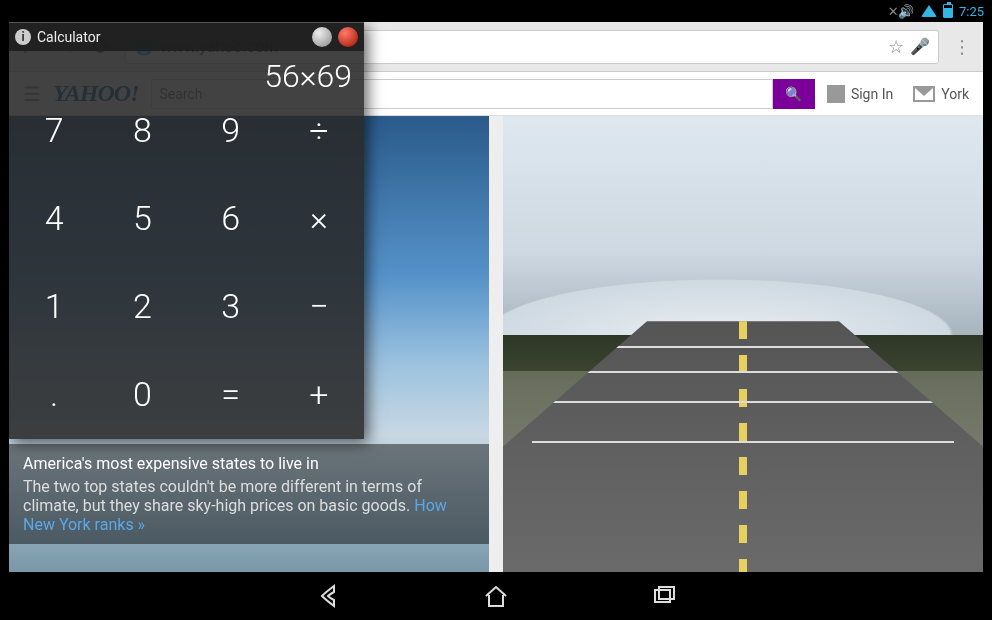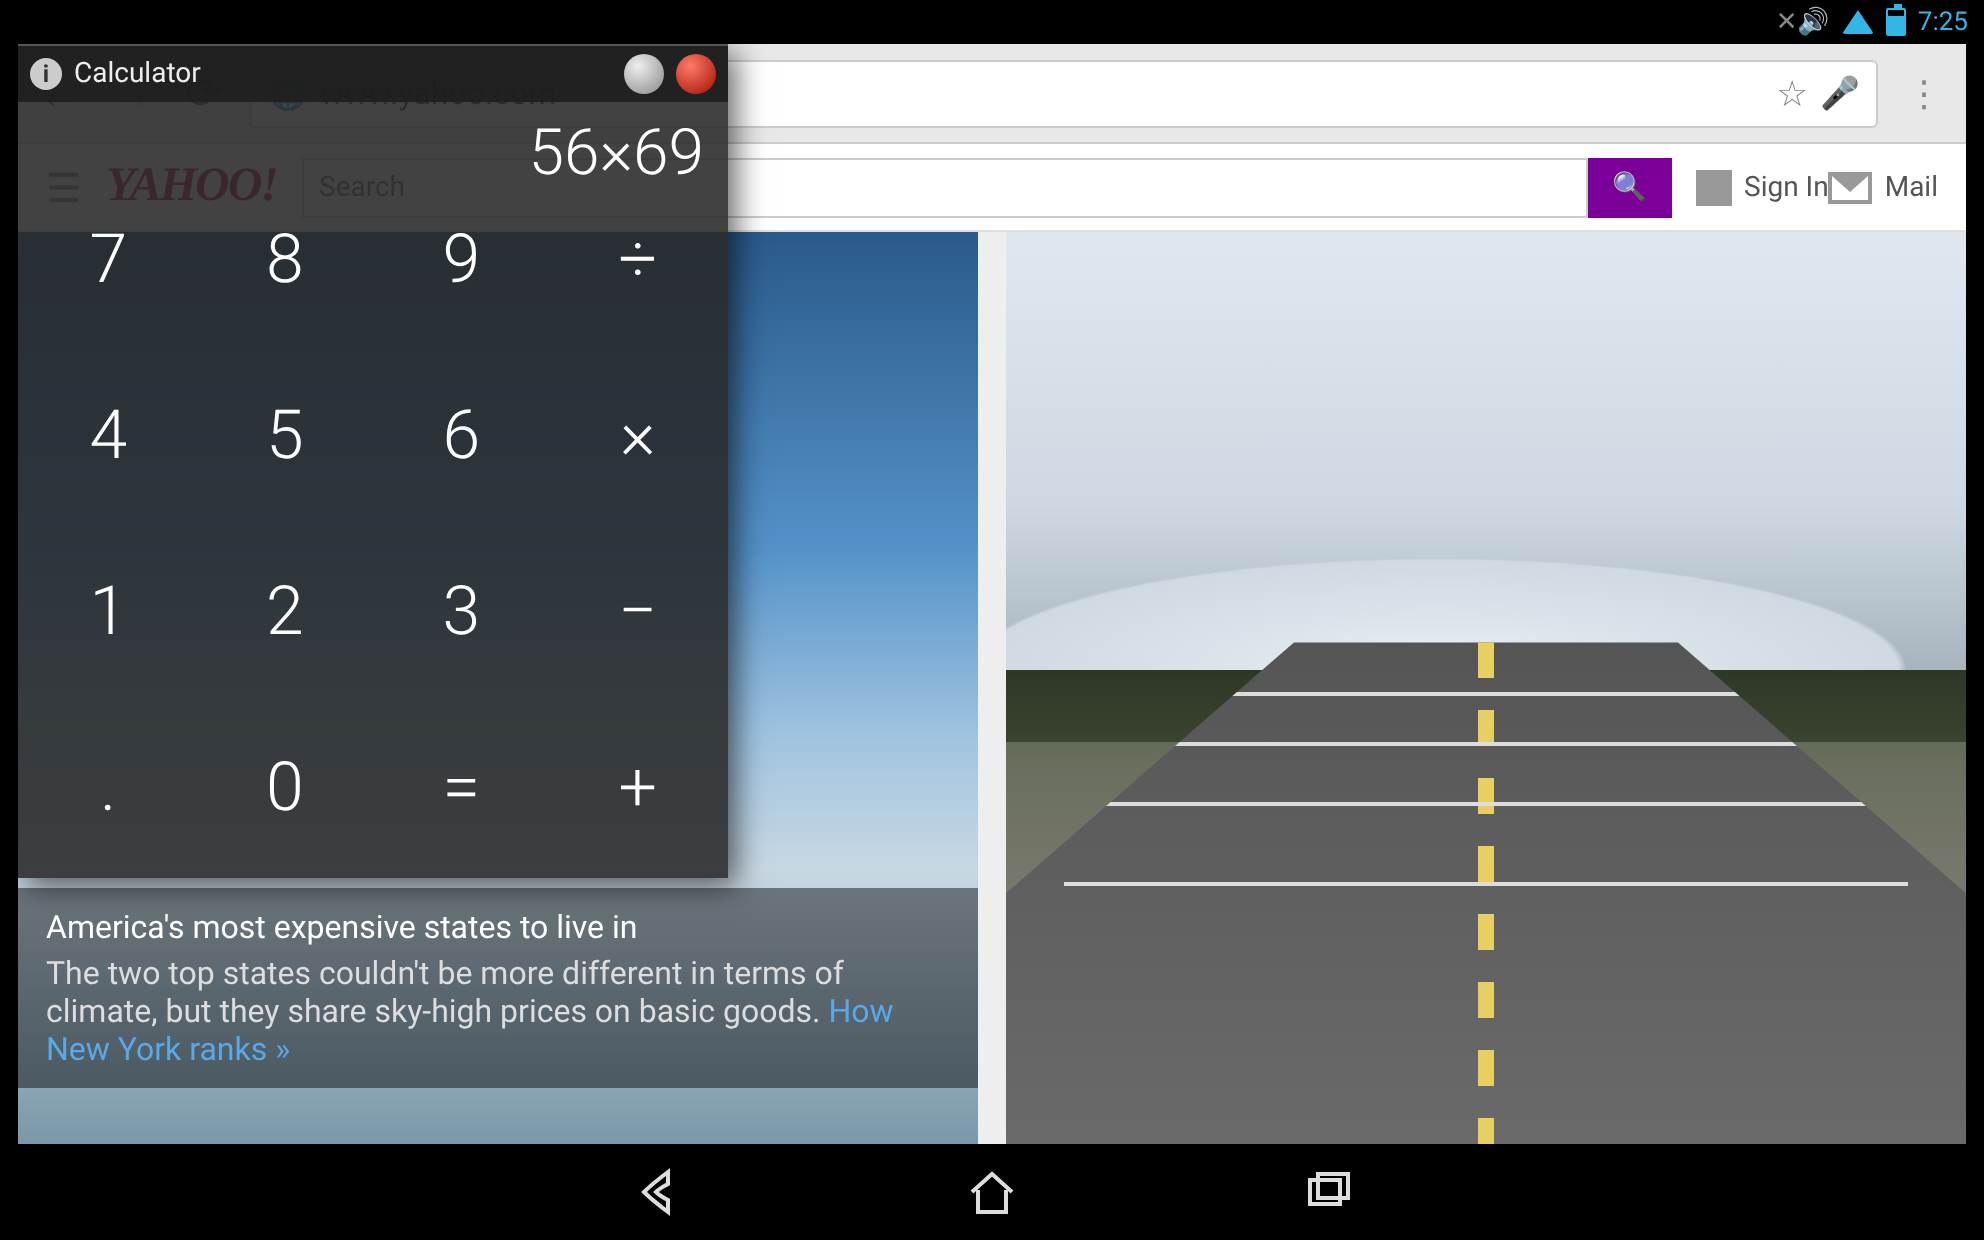--- a/index.html
+++ b/index.html
@@ -22,25 +22,25 @@
   .chrome-top .nav-btn.disabled{ color:#bbb;}
   .addrbox{ flex:1; display:flex; align-items:center; background:#fff; border:1px solid #ccc; border-radius:3px; height:34px; padding:0 8px; gap:6px;}
   .addrbox .globe{ color:#888; font-size:16px;}
   .addr{ flex:1; font-size:16px; color:#444;}
   .addrbox .star{ color:#888; font-size:18px;}
   .addrbox .mic{ color:#888; font-size:16px;}
   .chrome-menu{ width:26px; text-align:center; color:#888; font-size:18px;}
 
   .yahoo-row{ height:44px; background:#fff; display:flex; align-items:center; padding:0 14px; gap:12px; border-bottom:1px solid #ddd;}
   .ham{ color:#888; font-size:20px;}
-  .yahoo-logo{ font-family: Georgia, serif; font-weight:900; font-style:italic; font-size:24px; color:#be185d; letter-spacing:-1px;}
+  .yahoo-logo{ font-family: Georgia, serif; font-weight:900; font-style:italic; font-size:24px; color:#0369a1; letter-spacing:-1px;}
   .yahoo-search{ flex:1; display:flex; align-items:center;}
   .yahoo-search input{ flex:1; height:30px; border:1px solid #ccc; padding:0 8px; font-size:14px; color:#999;}
   .yahoo-search .go{ width:42px; height:30px; background:#7b0099; color:#fff; display:flex; align-items:center; justify-content:center; font-size:14px;}
-  .signin-area{display:flex;align-items:center;color:#555;font-size:14px;}
+  .signin-area{display:flex;align-items:center;gap:20px;color:#555;font-size:14px;}
   .signin-area .blk{display:flex;align-items:center;gap:6px;}
   .sq-icon{width:18px;height:18px;background:#999;display:inline-block;}
   .env-icon{width:22px;height:16px;border:2px solid #999;position:relative;}
   .env-icon::after{content:'';position:absolute;left:0;right:0;top:0;border-left:9px solid transparent;border-right:9px solid transparent;border-top:8px solid #999;}
 
   .yahoo-body{ position:absolute; top:94px; left:0; right:0; bottom:0; display:flex; gap:14px; padding:0 0 0 0; background:#eee;}
   .tile{ flex:1; position:relative; overflow:hidden;}
   .tile.left{ background:linear-gradient(to bottom,#2a5a8a 0%,#5592c9 35%,#9ec3df 55%,#c8d8e3 70%,#7997a8 100%);}
   .tile.right{ background:linear-gradient(to bottom,#dfe8ef 0%,#cdd8e2 30%,#a8b4bd 48%,#5a6550 50%,#6c7060 60%,#8d8d85 100%); position:relative;}
   .road{position:absolute;bottom:0;left:0;right:0;height:55%;background:linear-gradient(to bottom,#555 0%,#6a6a6a 100%);clip-path:polygon(30% 0%,70% 0%,130% 100%,-30% 100%);}
@@ -111,21 +111,21 @@
           <span>🔍</span>
         </div>
       </div>
       <div class="signin-area">
         <div class="blk">
           <span class="sq-icon"></span>
           <span>Sign In</span>
         </div>
         <div class="blk">
           <span class="env-icon"></span>
-          <span>Mail</span>
+          <span>York</span>
         </div>
       </div>
     </div>
 
     <div class="yahoo-body">
       <div class="tile left">
         <div class="caption">
           <h2>America's most expensive states to live in</h2>
           <p>
             <span>The two top states couldn't be more different in terms of climate, but they share sky-high prices on basic goods.</span>

